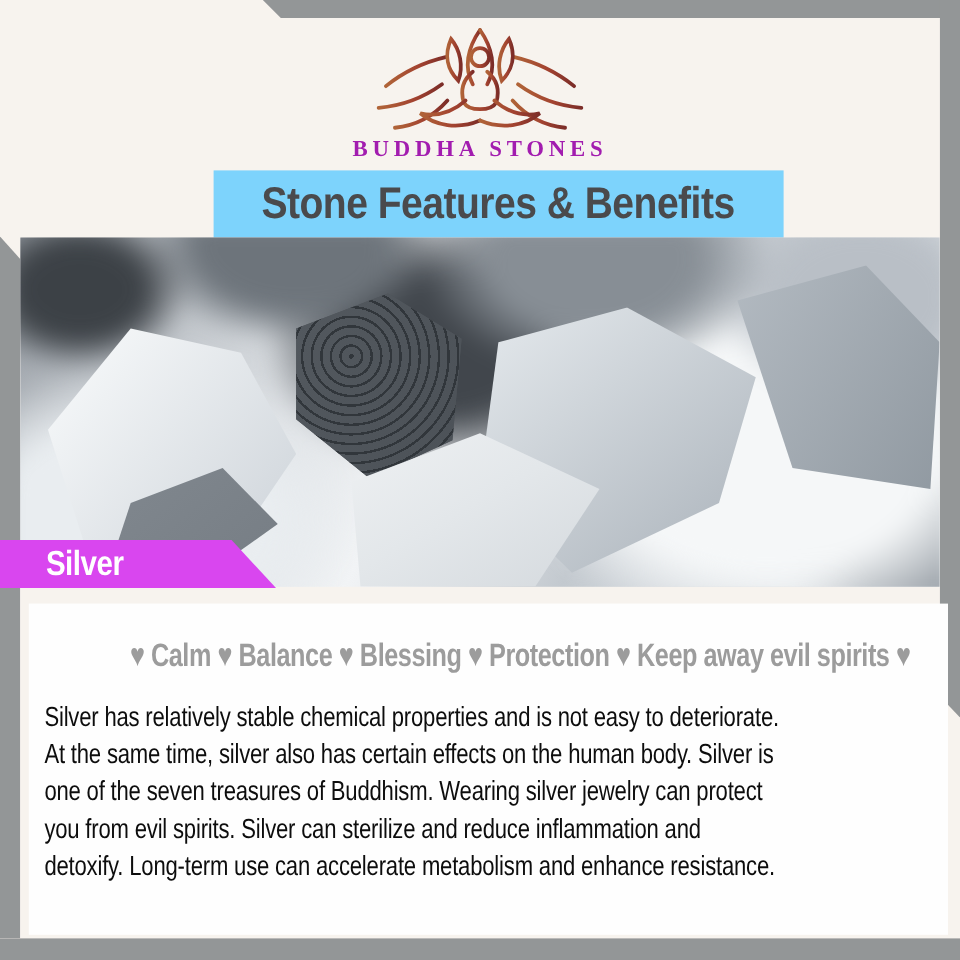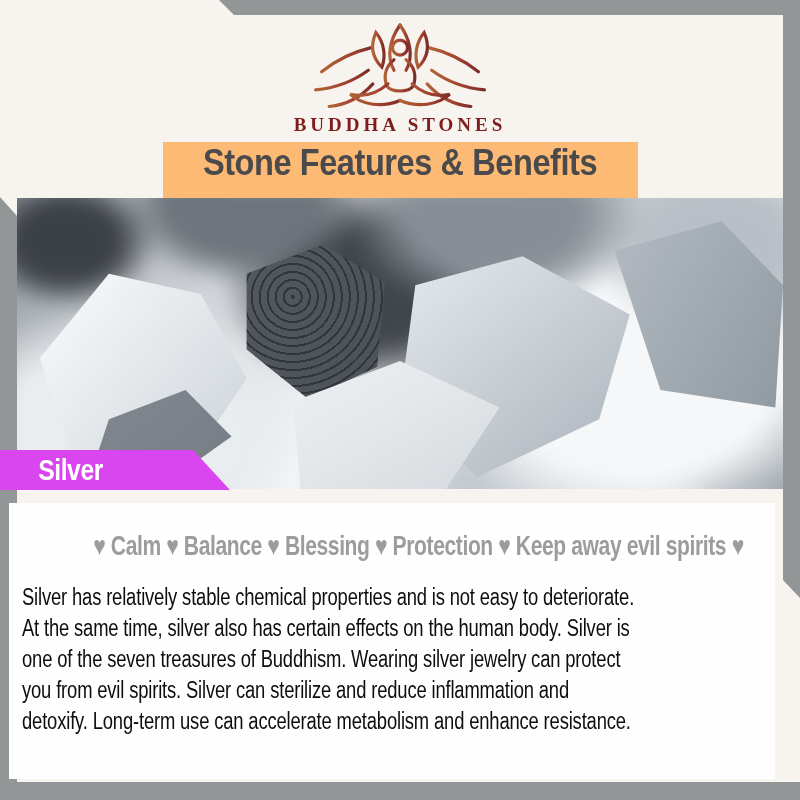--- a/index.html
+++ b/index.html
@@ -16,26 +16,26 @@
     clip-path:polygon(0 0,100% 0,100% 100%,0 calc(100% - 18px));}
   .ribbon-left{left:0;top:197px;width:17px;height:585px;
     clip-path:polygon(0 0,100% 19px,100% 100%,0 100%);}
   .ribbon-bottom{left:0;top:782px;width:800px;height:18px;}
   
   .logo-wrap{position:absolute;left:0;top:22px;width:800px;text-align:center;}
   .logo-wrap svg{display:inline-block;}
   .brand{
     position:absolute;left:0;top:114px;width:800px;text-align:center;
     font-family:"Liberation Serif",serif;font-size:19px;font-weight:600;
-    letter-spacing:4px;color:#7f1d1d;
+    letter-spacing:4px;color:#a21caf;
   }
   
   .title-banner{
-    position:absolute;left:163px;top:142px;width:475px;height:56px;
-    background:#fdba74;display:flex;align-items:flex-start;justify-content:center;
+    position:absolute;left:178px;top:142px;width:475px;height:56px;
+    background:#7dd3fc;display:flex;align-items:center;justify-content:center;
   }
   .title-banner h1{
     margin:0;font-size:37px;font-weight:bold;color:#4a4a4c;
     letter-spacing:-0.5px;transform:scaleX(0.88);white-space:nowrap;
   }
   
   .photo{
     position:absolute;left:17px;top:198px;width:766px;height:291px;
     overflow:hidden;background:linear-gradient(115deg,#9aa0a7 0%,#d6dade 28%,#f2f4f6 45%,#c3c9cf 65%,#e8ecef 100%);
   }
@@ -73,21 +73,21 @@
     background:#d946ef;
     clip-path:polygon(0 0,193px 0,230px 100%,0 100%);
     display:flex;align-items:center;
   }
   .badge span{
     font-size:29px;font-weight:bold;color:#ffffff;letter-spacing:-0.5px;
     padding-left:45px;transform:scaleX(0.85);transform-origin:0 50%;white-space:nowrap;
   }
   
   .panel{
-    position:absolute;left:9px;top:503px;width:766px;height:276px;
+    position:absolute;left:24px;top:503px;width:766px;height:276px;
     background:#fefefe;
   }
   .benefits{
     margin:28px 0 0 0;text-align:center;
     font-size:27px;font-weight:bold;color:#9c9c9c;letter-spacing:-0.5px;
     transform:scaleX(0.78);white-space:nowrap;
   }
   .body-text{
     margin:20px 0 0 13px;color:#0d0d0d;
     font-size:23px;line-height:31px;letter-spacing:-0.2px;

